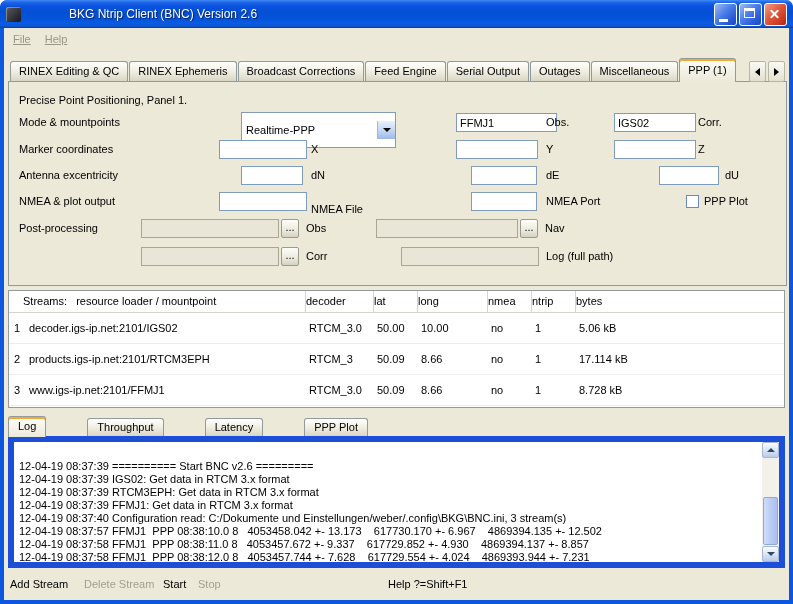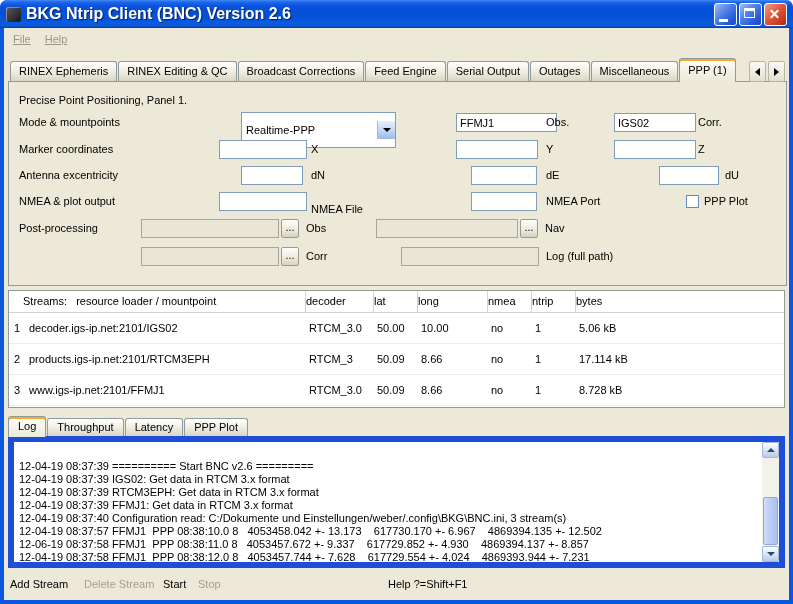--- a/index.html
+++ b/index.html
@@ -8,22 +8,22 @@
 
   .window{position:relative;width:793px;height:604px;background:#0b57e0;
           border-radius:7px 7px 0 0;overflow:hidden;}
 
   
   .titlebar{position:absolute;top:0;left:0;right:0;height:28px;border-radius:7px 7px 0 0;
     background:linear-gradient(180deg,#3f8cf3 0%,#1f66ea 8%,#0a52dd 22%,#0350d5 45%,#0453d9 65%,#0a5ce6 85%,#0e57c8 94%,#07379a 100%);
     display:flex;align-items:center;padding:0 6px;}
   .app-icon{width:15px;height:15px;border-radius:2px;margin-right:5px;flex:0 0 auto;
     background:linear-gradient(135deg,#5a5a62,#17171d);box-shadow:inset 1px 1px 0 rgba(255,255,255,.35);}
-  .title-text{flex:1;color:#fff;font-weight:bold;font-size:16px;
-    text-shadow:1px 1px 1px #0a1e63;white-space:nowrap;overflow:hidden;}
+  .title-text{flex:1;color:#fff;font-weight:normal;font-size:12px;
+    text-shadow:1px 1px 1px #0a1e63;white-space:nowrap;overflow:hidden;margin-left:43px;}
   .title-buttons{display:flex;gap:2px;}
   .tbtn{width:21px;height:21px;border:1px solid #fff;border-radius:3px;position:relative;flex:0 0 auto;}
   .tbtn.blue{background:linear-gradient(135deg,#9cbcf0 0%,#4a7ce8 45%,#2a5ad8 75%,#1a47c8 100%);}
   .tbtn.red{background:linear-gradient(135deg,#f0a08a 0%,#e0573a 45%,#c83a20 80%,#a32b12 100%);}
   .glyph-min{position:absolute;left:4px;bottom:3px;width:9px;height:3px;background:#fff;}
   .glyph-max{position:absolute;left:4px;top:4px;width:11px;height:10px;box-sizing:border-box;
     border:1px solid #fff;border-top:3px solid #fff;}
   .x1,.x2{position:absolute;left:4px;top:9px;width:11px;height:2px;background:#fff;border-radius:1px;}
   .x1{transform:rotate(45deg);} .x2{transform:rotate(-45deg);}
 
@@ -75,21 +75,21 @@
   .srow{display:grid;grid-template-columns:16px 280px 68px 44px 70px 44px 44px 1fr;}
   .shead{height:21px;border-bottom:1px solid #d6d4cc;}
   .hc{line-height:20px;white-space:pre;overflow:hidden;}
   .hc-mp{grid-column:1 / 3;padding-left:14px;}
   .sep{border-left:1px solid #d6d4cc;}
   .sdata{height:30px;align-items:center;border-bottom:1px solid #ededeb;}
   .c{padding-left:4px;white-space:nowrap;overflow:hidden;}
   .cnum{padding-left:0;text-align:center;}
 
   
-  .logtabbar{position:absolute;top:388px;left:4px;height:20px;display:flex;align-items:flex-end;z-index:3;}
+  .logtabbar{position:absolute;top:388px;left:4px;height:20px;display:flex;align-items:flex-end;z-index:3;gap:40px;}
   .ltab{height:17px;line-height:16px;padding:0 9px;margin-right:1px;white-space:nowrap;
     background:linear-gradient(#ffffff,#f2f0e4 45%,#d9d6c5);
     border:1px solid #919b9c;border-bottom:none;border-radius:3px 3px 0 0;}
   .ltab.active{height:20px;line-height:19px;margin-bottom:-1px;
     background:linear-gradient(#fdfdf9,#f2f0e5 70%,#ece9d8);box-shadow:inset 0 2px 0 0 #f6a833;}
   .log-area{position:absolute;top:408px;left:4px;width:777px;height:132px;box-sizing:border-box;
     background:#fff;border:6px solid #1d4ed8;overflow:hidden;}
   .log-lines{position:absolute;top:18px;left:5px;right:20px;}
   .log-line{white-space:pre;line-height:13px;font-size:11px;}
   .vscroll{position:absolute;top:0;right:0;bottom:0;width:17px;background:#f2f1ea;}
@@ -128,22 +128,22 @@
   </div>
 
   <div class="client">
 
     <div class="menubar">
       <span class="menu-item">File</span>
       <span class="menu-item">Help</span>
     </div>
 
     <div class="tabbar">
+      <div class="tab">RINEX Editing &amp; QC</div>
       <div class="tab">RINEX Ephemeris</div>
-      <div class="tab">RINEX Editing &amp; QC</div>
       <div class="tab">Broadcast Corrections</div>
       <div class="tab">Feed Engine</div>
       <div class="tab">Serial Output</div>
       <div class="tab">Outages</div>
       <div class="tab">Miscellaneous</div>
       <div class="tab active">PPP (1)</div>
     </div>
     <div class="tab-scrollers">
       <div class="tab-scroll">
         <span class="tri-left"></span>
@@ -257,21 +257,21 @@
     </div>
 
     <div class="log-area">
       <div class="log-lines">
         <div class="log-line">12-04-19 08:37:39 ========== Start BNC v2.6 =========</div>
         <div class="log-line">12-04-19 08:37:39 IGS02: Get data in RTCM 3.x format</div>
         <div class="log-line">12-04-19 08:37:39 RTCM3EPH: Get data in RTCM 3.x format</div>
         <div class="log-line">12-04-19 08:37:39 FFMJ1: Get data in RTCM 3.x format</div>
         <div class="log-line">12-04-19 08:37:40 Configuration read: C:/Dokumente und Einstellungen/weber/.config\BKG\BNC.ini, 3 stream(s)</div>
         <div class="log-line">12-04-19 08:37:57 FFMJ1  PPP 08:38:10.0 8   4053458.042 +- 13.173    617730.170 +- 6.967    4869394.135 +- 12.502</div>
-        <div class="log-line">12-06-19 08:37:58 FFMJ1  PPP 08:38:11.0 8   4053457.672 +- 9.337    617729.852 +- 4.930    4869394.137 +- 8.857</div>
+        <div class="log-line">12-04-19 08:37:58 FFMJ1  PPP 08:38:11.0 8   4053457.672 +- 9.337    617729.852 +- 4.930    4869394.137 +- 8.857</div>
         <div class="log-line">12-04-19 08:37:58 FFMJ1  PPP 08:38:12.0 8   4053457.744 +- 7.628    617729.554 +- 4.024    4869393.944 +- 7.231</div>
       </div>
       <div class="vscroll">
         <div class="scroll-btn up">
           <span class="tri-up"></span>
         </div>
         <div class="scroll-thumb"></div>
         <div class="scroll-btn down">
           <span class="tri-down-dark"></span>
         </div>

